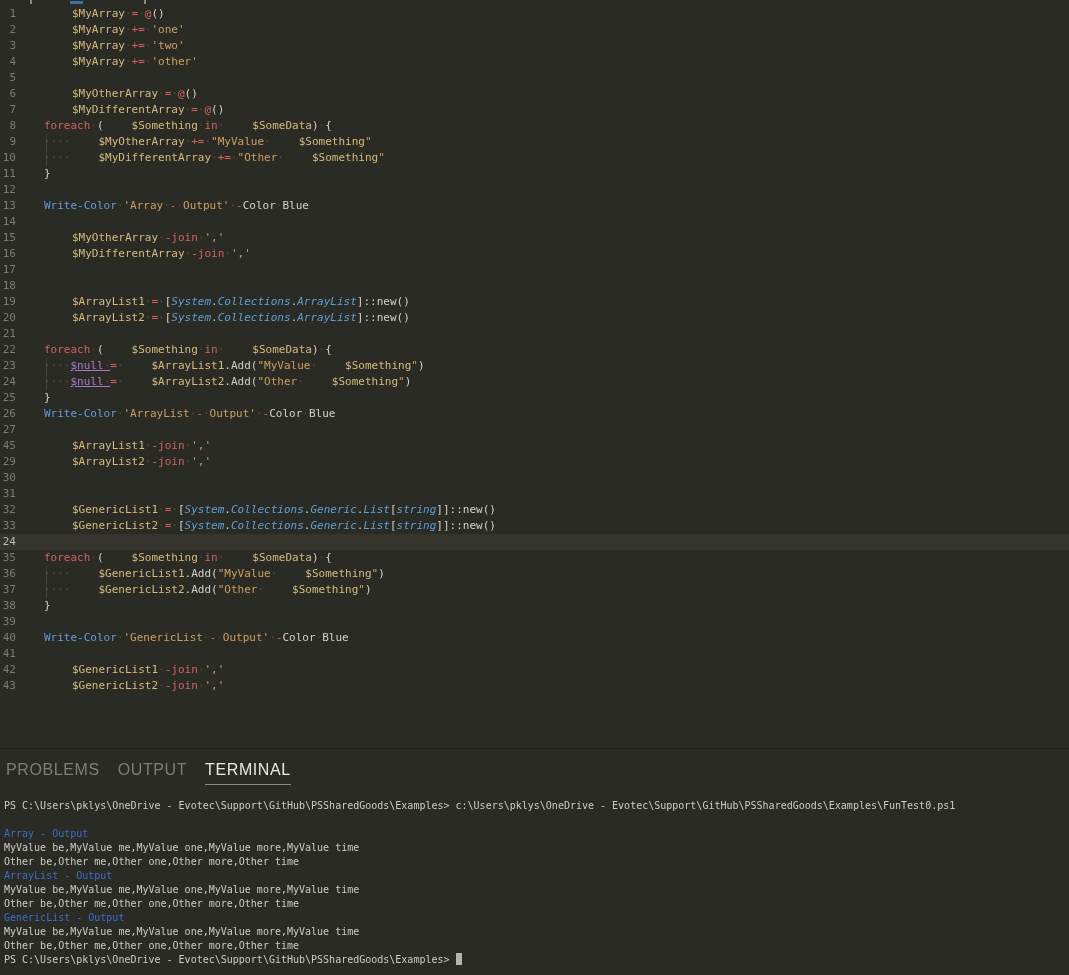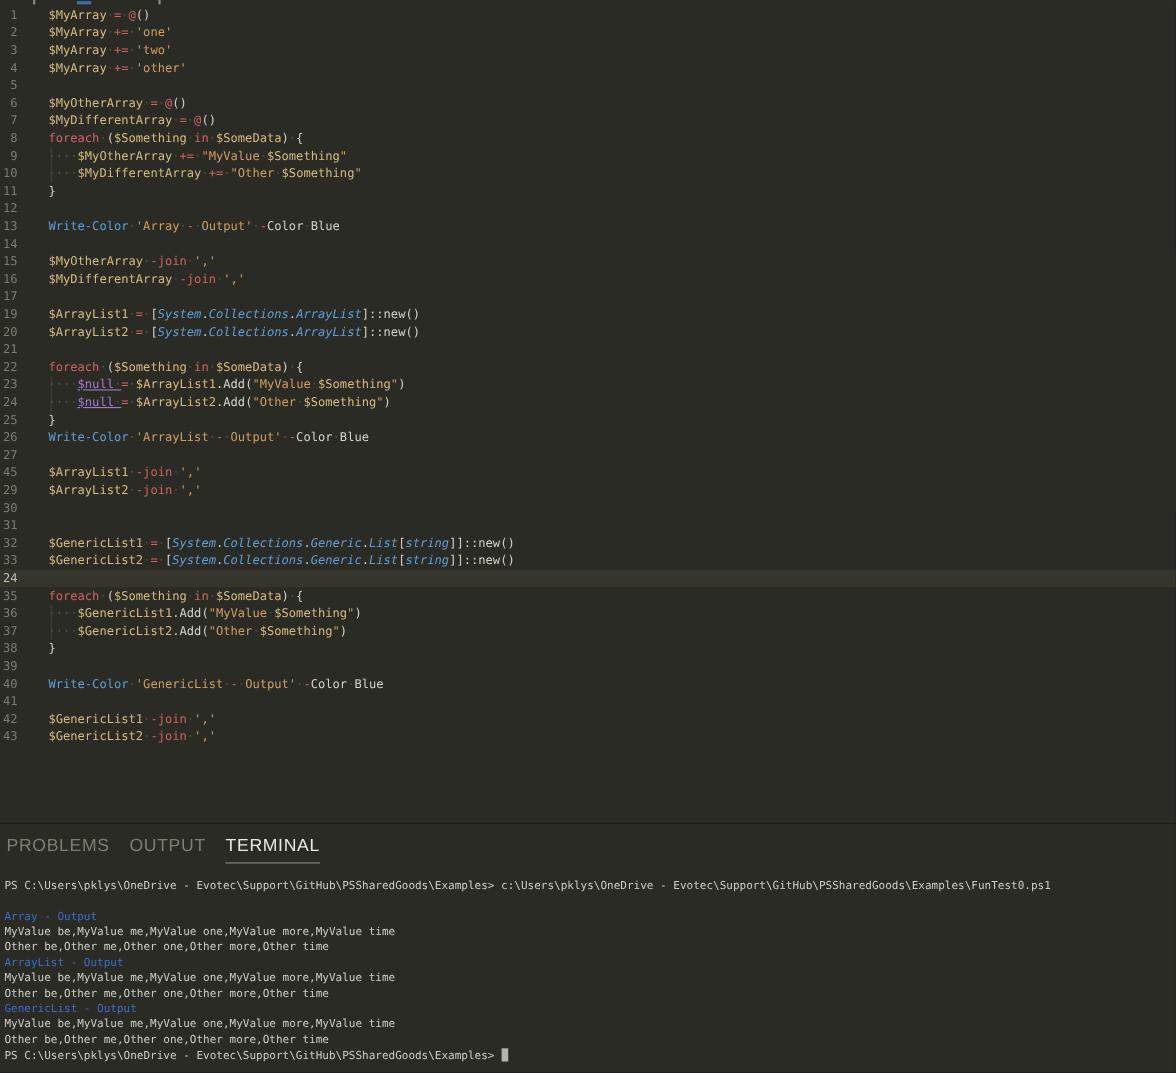--- a/index.html
+++ b/index.html
@@ -11,21 +11,21 @@
   .bluemark{position:absolute;top:1px;left:70px;width:13px;height:3px;background:var(--strip-blue);}
   
   .editor{position:absolute;top:4px;left:0;right:0;height:744px;box-sizing:border-box;
           padding-top:2px;font-size:11px;overflow:hidden;}
   .cl{display:flex;height:16px;line-height:16px;white-space:pre;}
   .cl.hl{background:var(--bg-line);}
   .ln{flex:0 0 16px;text-align:right;color:var(--gutter);user-select:none;}
   .cl.hl .ln{color:var(--gutter-active);}
   .code{position:relative;padding-left:28px;color:var(--fg);flex:1;}
   .guide{position:absolute;left:30px;top:0;bottom:0;width:1px;background:var(--guide);}
-  .tk-v{color:var(--var);}
+  .tk-v{color:var(--var);margin-left:28px;}
   .tk-o{color:var(--op);}
   .tk-s{color:var(--str);}
   .tk-f{color:var(--fn);}
   .tk-t{color:var(--type);font-style:italic;}
   .tk-p{color:var(--fg);}
   .tk-n{color:var(--null);text-decoration:underline;}
   .wsd{color:var(--wsd);}
   
   .panel{position:absolute;top:748px;left:0;right:0;bottom:0;background:var(--bg);
          border-top:1px solid var(--panel-border);}
@@ -61,20 +61,21 @@
         <div class="cl"><span class="ln">8</span><span class="code"><span class="tk-o">foreach<span class="wsd">·</span></span><span class="tk-p">(</span><span class="tk-v">$Something<span class="wsd">·</span></span><span class="tk-o">in<span class="wsd">·</span></span><span class="tk-v">$SomeData</span><span class="tk-p">)<span class="wsd">·</span>{</span></span></div>
         <div class="cl"><span class="ln">9</span><span class="code"><i class="guide"></i><span class="tk-p"><span class="wsd">····</span></span><span class="tk-v">$MyOtherArray<span class="wsd">·</span></span><span class="tk-o">+=<span class="wsd">·</span></span><span class="tk-s">"MyValue<span class="wsd">·</span></span><span class="tk-v">$Something</span><span class="tk-s">"</span></span></div>
         <div class="cl"><span class="ln">10</span><span class="code"><i class="guide"></i><span class="tk-p"><span class="wsd">····</span></span><span class="tk-v">$MyDifferentArray<span class="wsd">·</span></span><span class="tk-o">+=<span class="wsd">·</span></span><span class="tk-s">"Other<span class="wsd">·</span></span><span class="tk-v">$Something</span><span class="tk-s">"</span></span></div>
         <div class="cl"><span class="ln">11</span><span class="code"><span class="tk-p">}</span></span></div>
         <div class="cl"><span class="ln">12</span><span class="code"></span></div>
         <div class="cl"><span class="ln">13</span><span class="code"><span class="tk-f">Write-Color<span class="wsd">·</span></span><span class="tk-s">'Array<span class="wsd">·</span></span><span class="tk-o">-<span class="wsd">·</span></span><span class="tk-s">Output'<span class="wsd">·</span></span><span class="tk-o">-</span><span class="tk-p">Color<span class="wsd">·</span>Blue</span></span></div>
         <div class="cl"><span class="ln">14</span><span class="code"></span></div>
         <div class="cl"><span class="ln">15</span><span class="code"><span class="tk-v">$MyOtherArray<span class="wsd">·</span></span><span class="tk-o">-join<span class="wsd">·</span></span><span class="tk-s">','</span></span></div>
         <div class="cl"><span class="ln">16</span><span class="code"><span class="tk-v">$MyDifferentArray<span class="wsd">·</span></span><span class="tk-o">-join<span class="wsd">·</span></span><span class="tk-s">','</span></span></div>
         <div class="cl"><span class="ln">17</span><span class="code"></span></div>
+        <div class="cl"><span class="ln">18</span><span class="code"></span></div>
         <div class="cl"><span class="ln">19</span><span class="code"><span class="tk-v">$ArrayList1<span class="wsd">·</span></span><span class="tk-o">=<span class="wsd">·</span></span><span class="tk-p">[</span><span class="tk-t">System</span><span class="tk-p">.</span><span class="tk-t">Collections</span><span class="tk-p">.</span><span class="tk-t">ArrayList</span><span class="tk-p">]::new()</span></span></div>
         <div class="cl"><span class="ln">20</span><span class="code"><span class="tk-v">$ArrayList2<span class="wsd">·</span></span><span class="tk-o">=<span class="wsd">·</span></span><span class="tk-p">[</span><span class="tk-t">System</span><span class="tk-p">.</span><span class="tk-t">Collections</span><span class="tk-p">.</span><span class="tk-t">ArrayList</span><span class="tk-p">]::new()</span></span></div>
         <div class="cl"><span class="ln">21</span><span class="code"></span></div>
         <div class="cl"><span class="ln">22</span><span class="code"><span class="tk-o">foreach<span class="wsd">·</span></span><span class="tk-p">(</span><span class="tk-v">$Something<span class="wsd">·</span></span><span class="tk-o">in<span class="wsd">·</span></span><span class="tk-v">$SomeData</span><span class="tk-p">)<span class="wsd">·</span>{</span></span></div>
         <div class="cl"><span class="ln">23</span><span class="code"><i class="guide"></i><span class="tk-p"><span class="wsd">····</span></span><span class="tk-n">$null<span class="wsd">·</span></span><span class="tk-o">=<span class="wsd">·</span></span><span class="tk-v">$ArrayList1</span><span class="tk-p">.Add(</span><span class="tk-s">"MyValue<span class="wsd">·</span></span><span class="tk-v">$Something</span><span class="tk-s">"</span><span class="tk-p">)</span></span></div>
         <div class="cl"><span class="ln">24</span><span class="code"><i class="guide"></i><span class="tk-p"><span class="wsd">····</span></span><span class="tk-n">$null<span class="wsd">·</span></span><span class="tk-o">=<span class="wsd">·</span></span><span class="tk-v">$ArrayList2</span><span class="tk-p">.Add(</span><span class="tk-s">"Other<span class="wsd">·</span></span><span class="tk-v">$Something</span><span class="tk-s">"</span><span class="tk-p">)</span></span></div>
         <div class="cl"><span class="ln">25</span><span class="code"><span class="tk-p">}</span></span></div>
         <div class="cl"><span class="ln">26</span><span class="code"><span class="tk-f">Write-Color<span class="wsd">·</span></span><span class="tk-s">'ArrayList<span class="wsd">·</span></span><span class="tk-o">-<span class="wsd">·</span></span><span class="tk-s">Output'<span class="wsd">·</span></span><span class="tk-o">-</span><span class="tk-p">Color<span class="wsd">·</span>Blue</span></span></div>
         <div class="cl"><span class="ln">27</span><span class="code"></span></div>
         <div class="cl"><span class="ln">45</span><span class="code"><span class="tk-v">$ArrayList1<span class="wsd">·</span></span><span class="tk-o">-join<span class="wsd">·</span></span><span class="tk-s">','</span></span></div>

